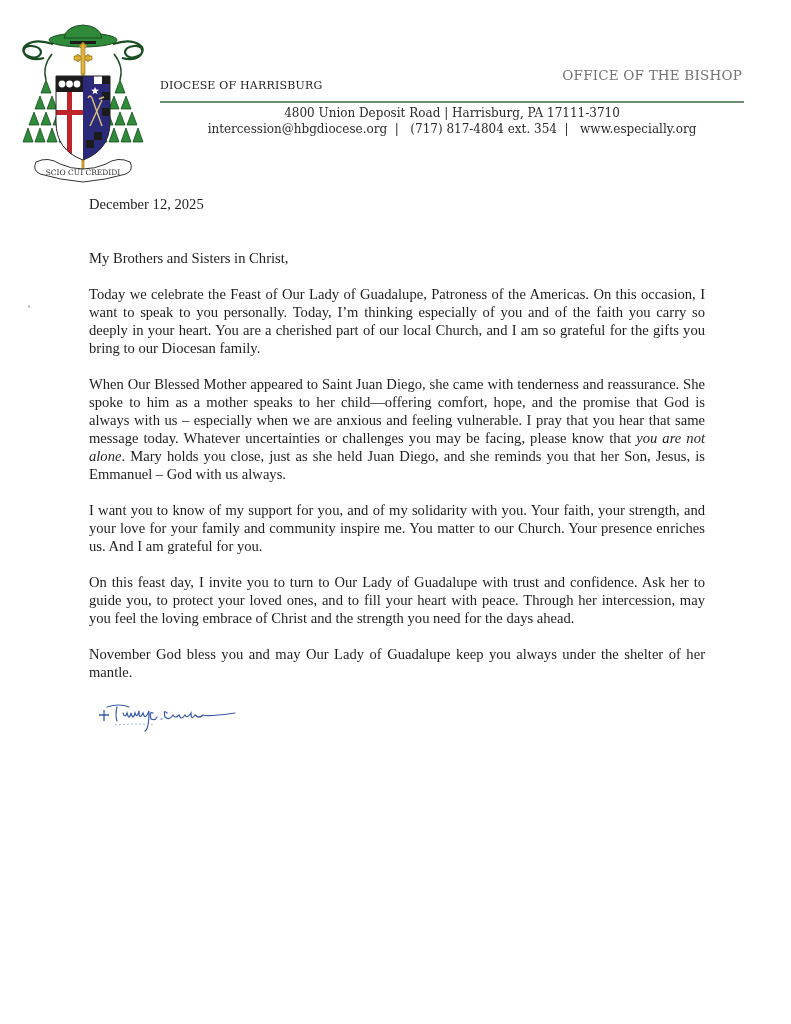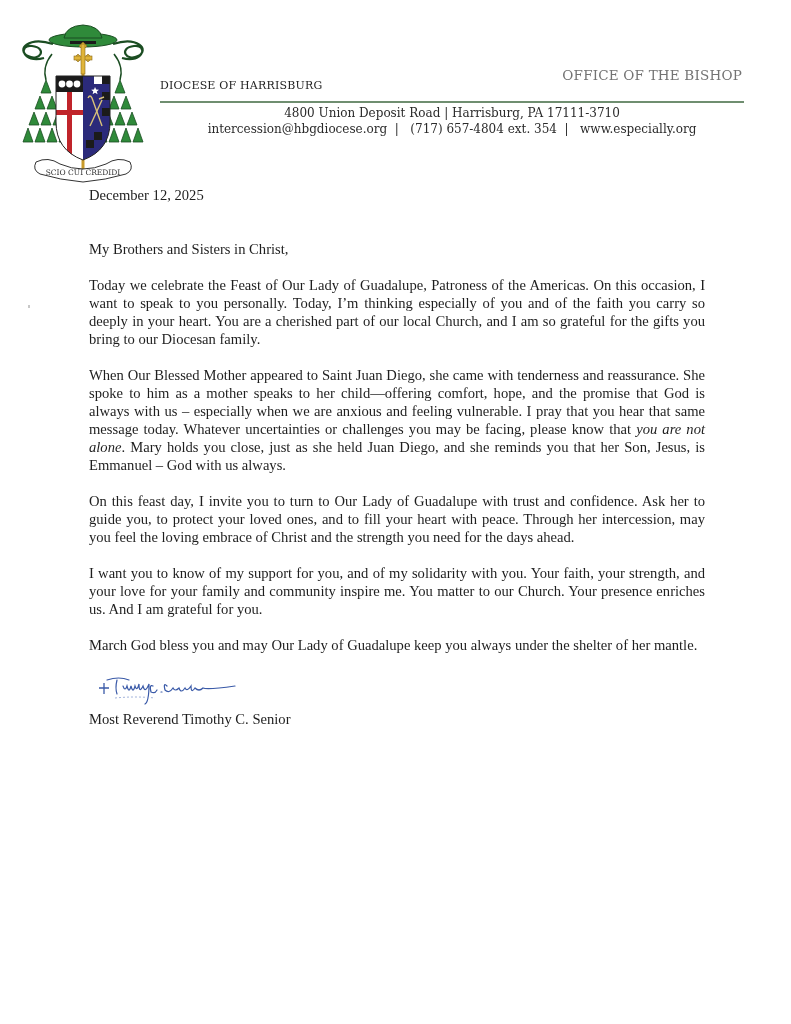--- a/index.html
+++ b/index.html
@@ -58,21 +58,21 @@
       font-size: 12px;
       color: #2a2a2a;
       white-space: nowrap;
     }
     .lh-address { top: 106px; }
     .lh-contact { top: 122px; }
 
     .letter {
       position: absolute;
       left: 89px;
-      top: 186px;
+      top: 195px;
       width: 616px;
       font-size: 14.6px;
       line-height: 18px;
     }
     .letter p {
       margin: 0;
       text-align: justify;
     }
     .date-block { margin-bottom: 36px !important; }
     .gap { margin-bottom: 18px !important; }
@@ -166,45 +166,44 @@
   <text x="75" y="161" text-anchor="middle" font-family="'DejaVu Serif', serif" font-size="7.5" fill="#333">SCIO CUI CREDIDI</text>
 </svg>
 
 <div class="lh-org">DIOCESE OF HARRISBURG</div>
 <div class="lh-office">OFFICE OF THE BISHOP</div>
 <div class="lh-rule"></div>
 <div class="lh-address">4800 Union Deposit Road | Harrisburg, PA 17111-3710</div>
 <div class="lh-contact">
   <span>intercession@hbgdiocese.org</span>
   <span>&nbsp;|&nbsp;&nbsp;</span>
-  <span>(717) 657-4804 ext. 354</span>
+  <span>(717) 817-4804 ext. 354</span>
   <span>&nbsp;|&nbsp;&nbsp;</span>
   <span>www.especially.org</span>
 </div>
 
 <div class="letter">
   <div class="date-block">
     <p>December 12, 2025</p>
   </div>
 
   <p class="salutation">My Brothers and Sisters in Christ,</p>
 
   <p class="gap">Today we celebrate the Feast of Our Lady of Guadalupe, Patroness of the Americas.  On this occasion, I want to speak to you personally. Today, I’m thinking especially of you and of the faith you carry so deeply in your heart. You are a cherished part of our local Church, and I am so grateful for the gifts you bring to our Diocesan family.</p>
 
   <p class="gap"><span>When Our Blessed Mother appeared to Saint Juan Diego, she came with tenderness and reassurance. She spoke to him as a mother speaks to her child—offering comfort, hope, and the promise that God is always with us – especially when we are anxious and feeling vulnerable. I pray that you hear that same message today. Whatever uncertainties or challenges you may be facing, please know that </span><em>you are not alone</em><span>. Mary holds you close, just as she held Juan Diego, and she reminds you that her Son, Jesus, is Emmanuel – God with us always.</span></p>
 
+  <p class="gap">I want you to know of my support for you, and of my solidarity with you. Your faith, your strength, and your love for your family and community inspire me. You matter to our Church. Your presence enriches us. And I am grateful for you.</p>
+
   <p class="gap">On this feast day, I invite you to turn to Our Lady of Guadalupe with trust and confidence. Ask her to guide you, to protect your loved ones, and to fill your heart with peace. Through her intercession, may you feel the loving embrace of Christ and the strength you need for the days ahead.</p>
 
-  <p class="gap">I want you to know of my support for you, and of my solidarity with you. Your faith, your strength, and your love for your family and community inspire me. You matter to our Church. Your presence enriches us. And I am grateful for you.</p>
-
-  <p class="gap">March God bless you and may Our Lady of Guadalupe keep you always under the shelter of her mantle.</p>
+  <p class="gap">November God bless you and may Our Lady of Guadalupe keep you always under the shelter of her mantle.</p>
 
 
   <svg class="signature" viewBox="0 0 150 34" xmlns="http://www.w3.org/2000/svg">
     <path d="M4 16 H14 M9 11 V22" stroke="#3a5aa8" stroke-width="1.3" fill="none"></path>
     <path d="M12 8 Q24 4 34 8 M22 8 Q20 16 22 22 M28 14 Q30 20 32 14 Q34 22 36 14 Q38 22 40 14 Q42 20 44 12 Q44 22 48 14 Q50 22 54 12 Q54 30 50 32 M58 14 Q54 12 56 20 Q60 22 62 18 M66 20 h1 M72 14 Q68 10 70 18 Q74 22 78 16 Q80 20 84 16 Q86 22 90 16 Q92 20 96 14 Q96 22 100 16 Q104 20 108 16 Q112 18 140 14" stroke="#3a5aa8" stroke-width="1.2" fill="none" stroke-linecap="round"></path>
     <path d="M20 26 Q40 24 60 26" stroke="#8aa0d0" stroke-width="0.8" fill="none" stroke-dasharray="2 2"></path>
   </svg>
 
-  <p>Most Reverend Timothy C. Senior</p>
 </div>
 
 <div class="noise-dot" style="left:28px; top:305px;"></div>
 
 </body></html>

